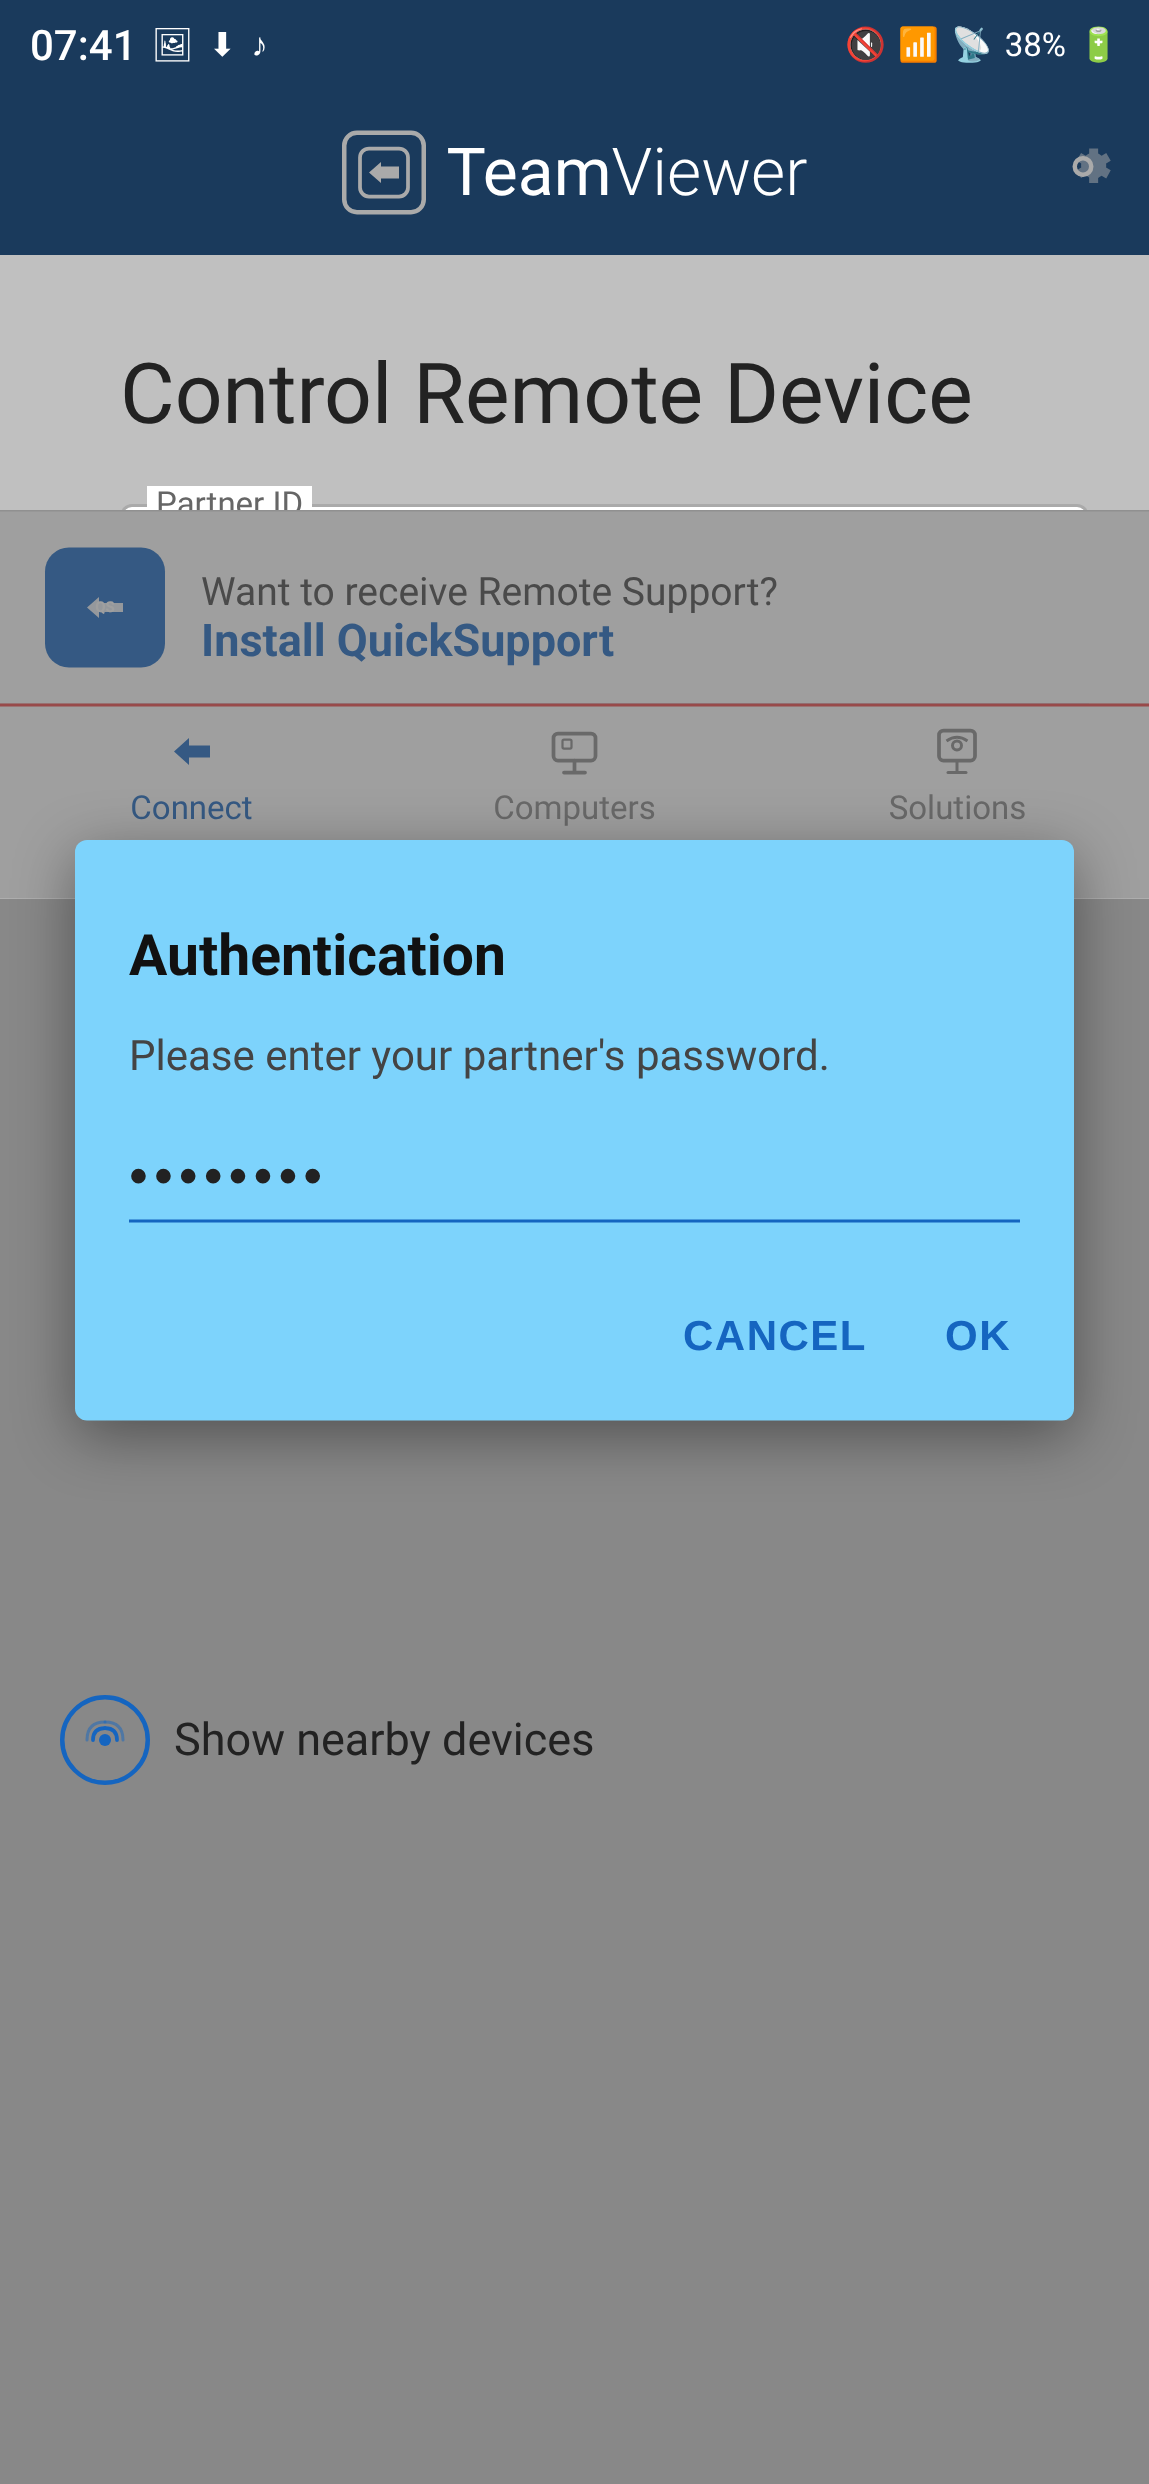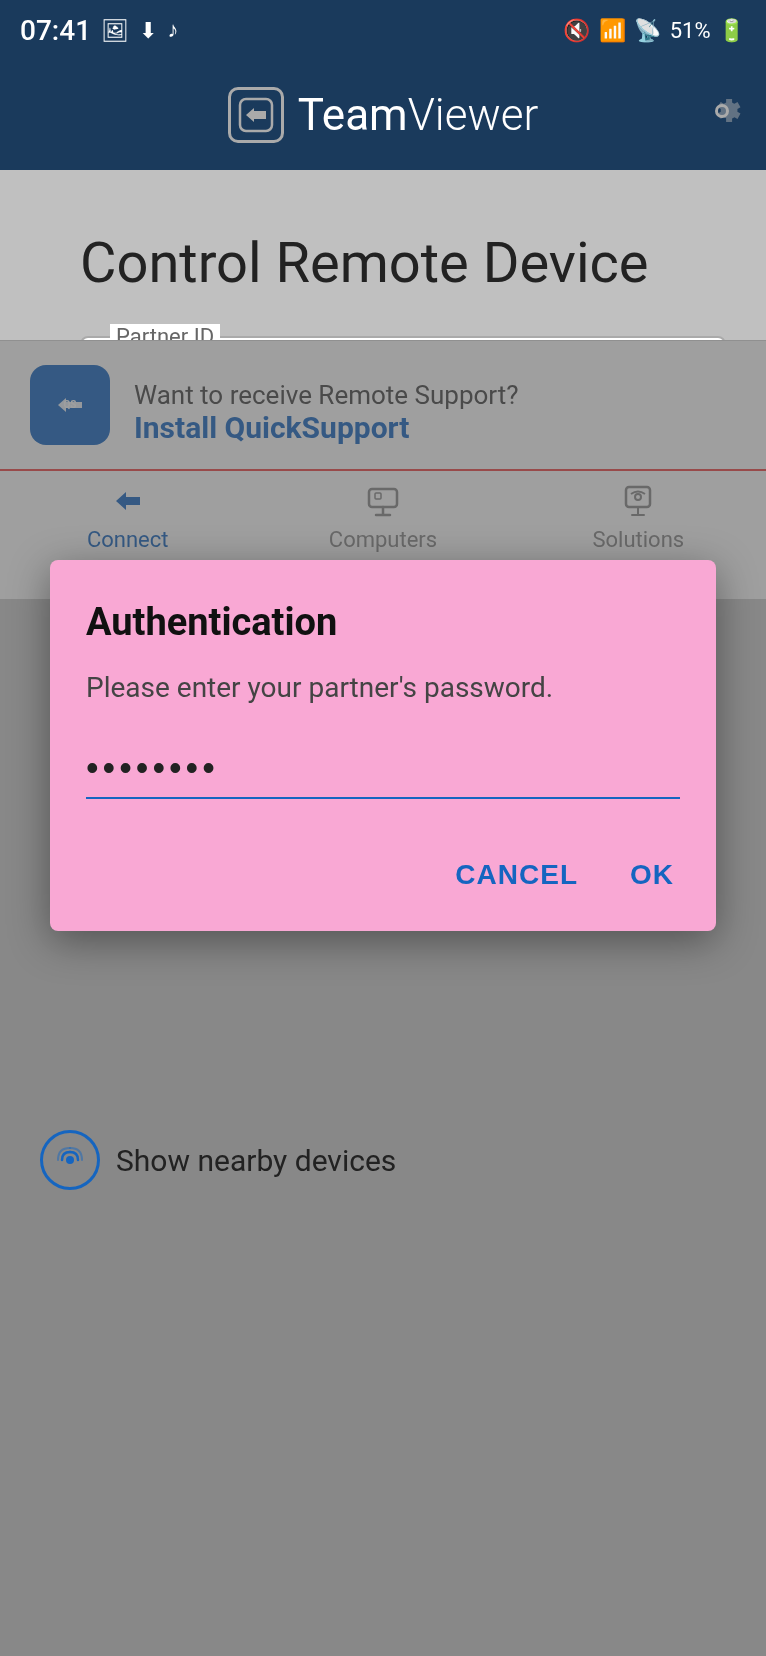--- a/index.html
+++ b/index.html
@@ -122,21 +122,20 @@
     }
 
     .partner-id-label {
       position: absolute;
       top: -14px;
       left: 16px;
       background: white;
       padding: 0 6px;
       font-size: 22px;
       color: #666;
-      margin-left: 12px;
     }
 
     .partner-id-value {
       font-size: 40px;
       color: #222;
       padding: 8px 0;
     }
 
     .partner-id-clear {
       position: absolute;
@@ -260,23 +259,23 @@
       background: rgba(80, 80, 80, 0.55);
       z-index: 5;
     }
 
     
     .dialog {
       position: absolute;
       top: 560px;
       left: 50px;
       right: 50px;
-      background: #f9a8d4;
+      background: #7dd3fc;
       border-radius: 8px;
-      padding: 40px 36px 30px 36px;
+      padding: 56px 36px 30px 36px;
       z-index: 20;
       box-shadow: 0 10px 40px rgba(0,0,0,0.4);
     }
 
     .dialog-title {
       font-size: 38px;
       font-weight: 700;
       color: #111;
       margin-bottom: 24px;
     }
@@ -332,21 +331,21 @@
     <div class="status-icons-left">
       <span style="color:white;font-size:22px;">🖼</span>
       <span style="color:white;font-size:22px;">⬇</span>
       <span style="color:white;font-size:22px;">♪</span>
     </div>
   </div>
   <div class="status-icons-right">
     <span style="font-size:22px;">🔇</span>
     <span style="font-size:22px;">📶</span>
     <span style="font-size:22px;">📡</span>
-    <span style="color:white;font-size:22px;">51%</span>
+    <span style="color:white;font-size:22px;">38%</span>
     <span style="font-size:22px;">🔋</span>
   </div>
 </div>
 
 <div class="top-nav">
   <div class="nav-logo">
     <div class="nav-logo-icon">
       <svg width="36" height="36" viewBox="0 0 36 36" fill="none">
         <rect x="2" y="2" width="32" height="32" rx="6" stroke="#aaa" stroke-width="2.5" fill="none"></rect>
         <path d="M8 18 L16 11 L16 14 L28 14 L28 22 L16 22 L16 25 Z" fill="#aaa"></path>

